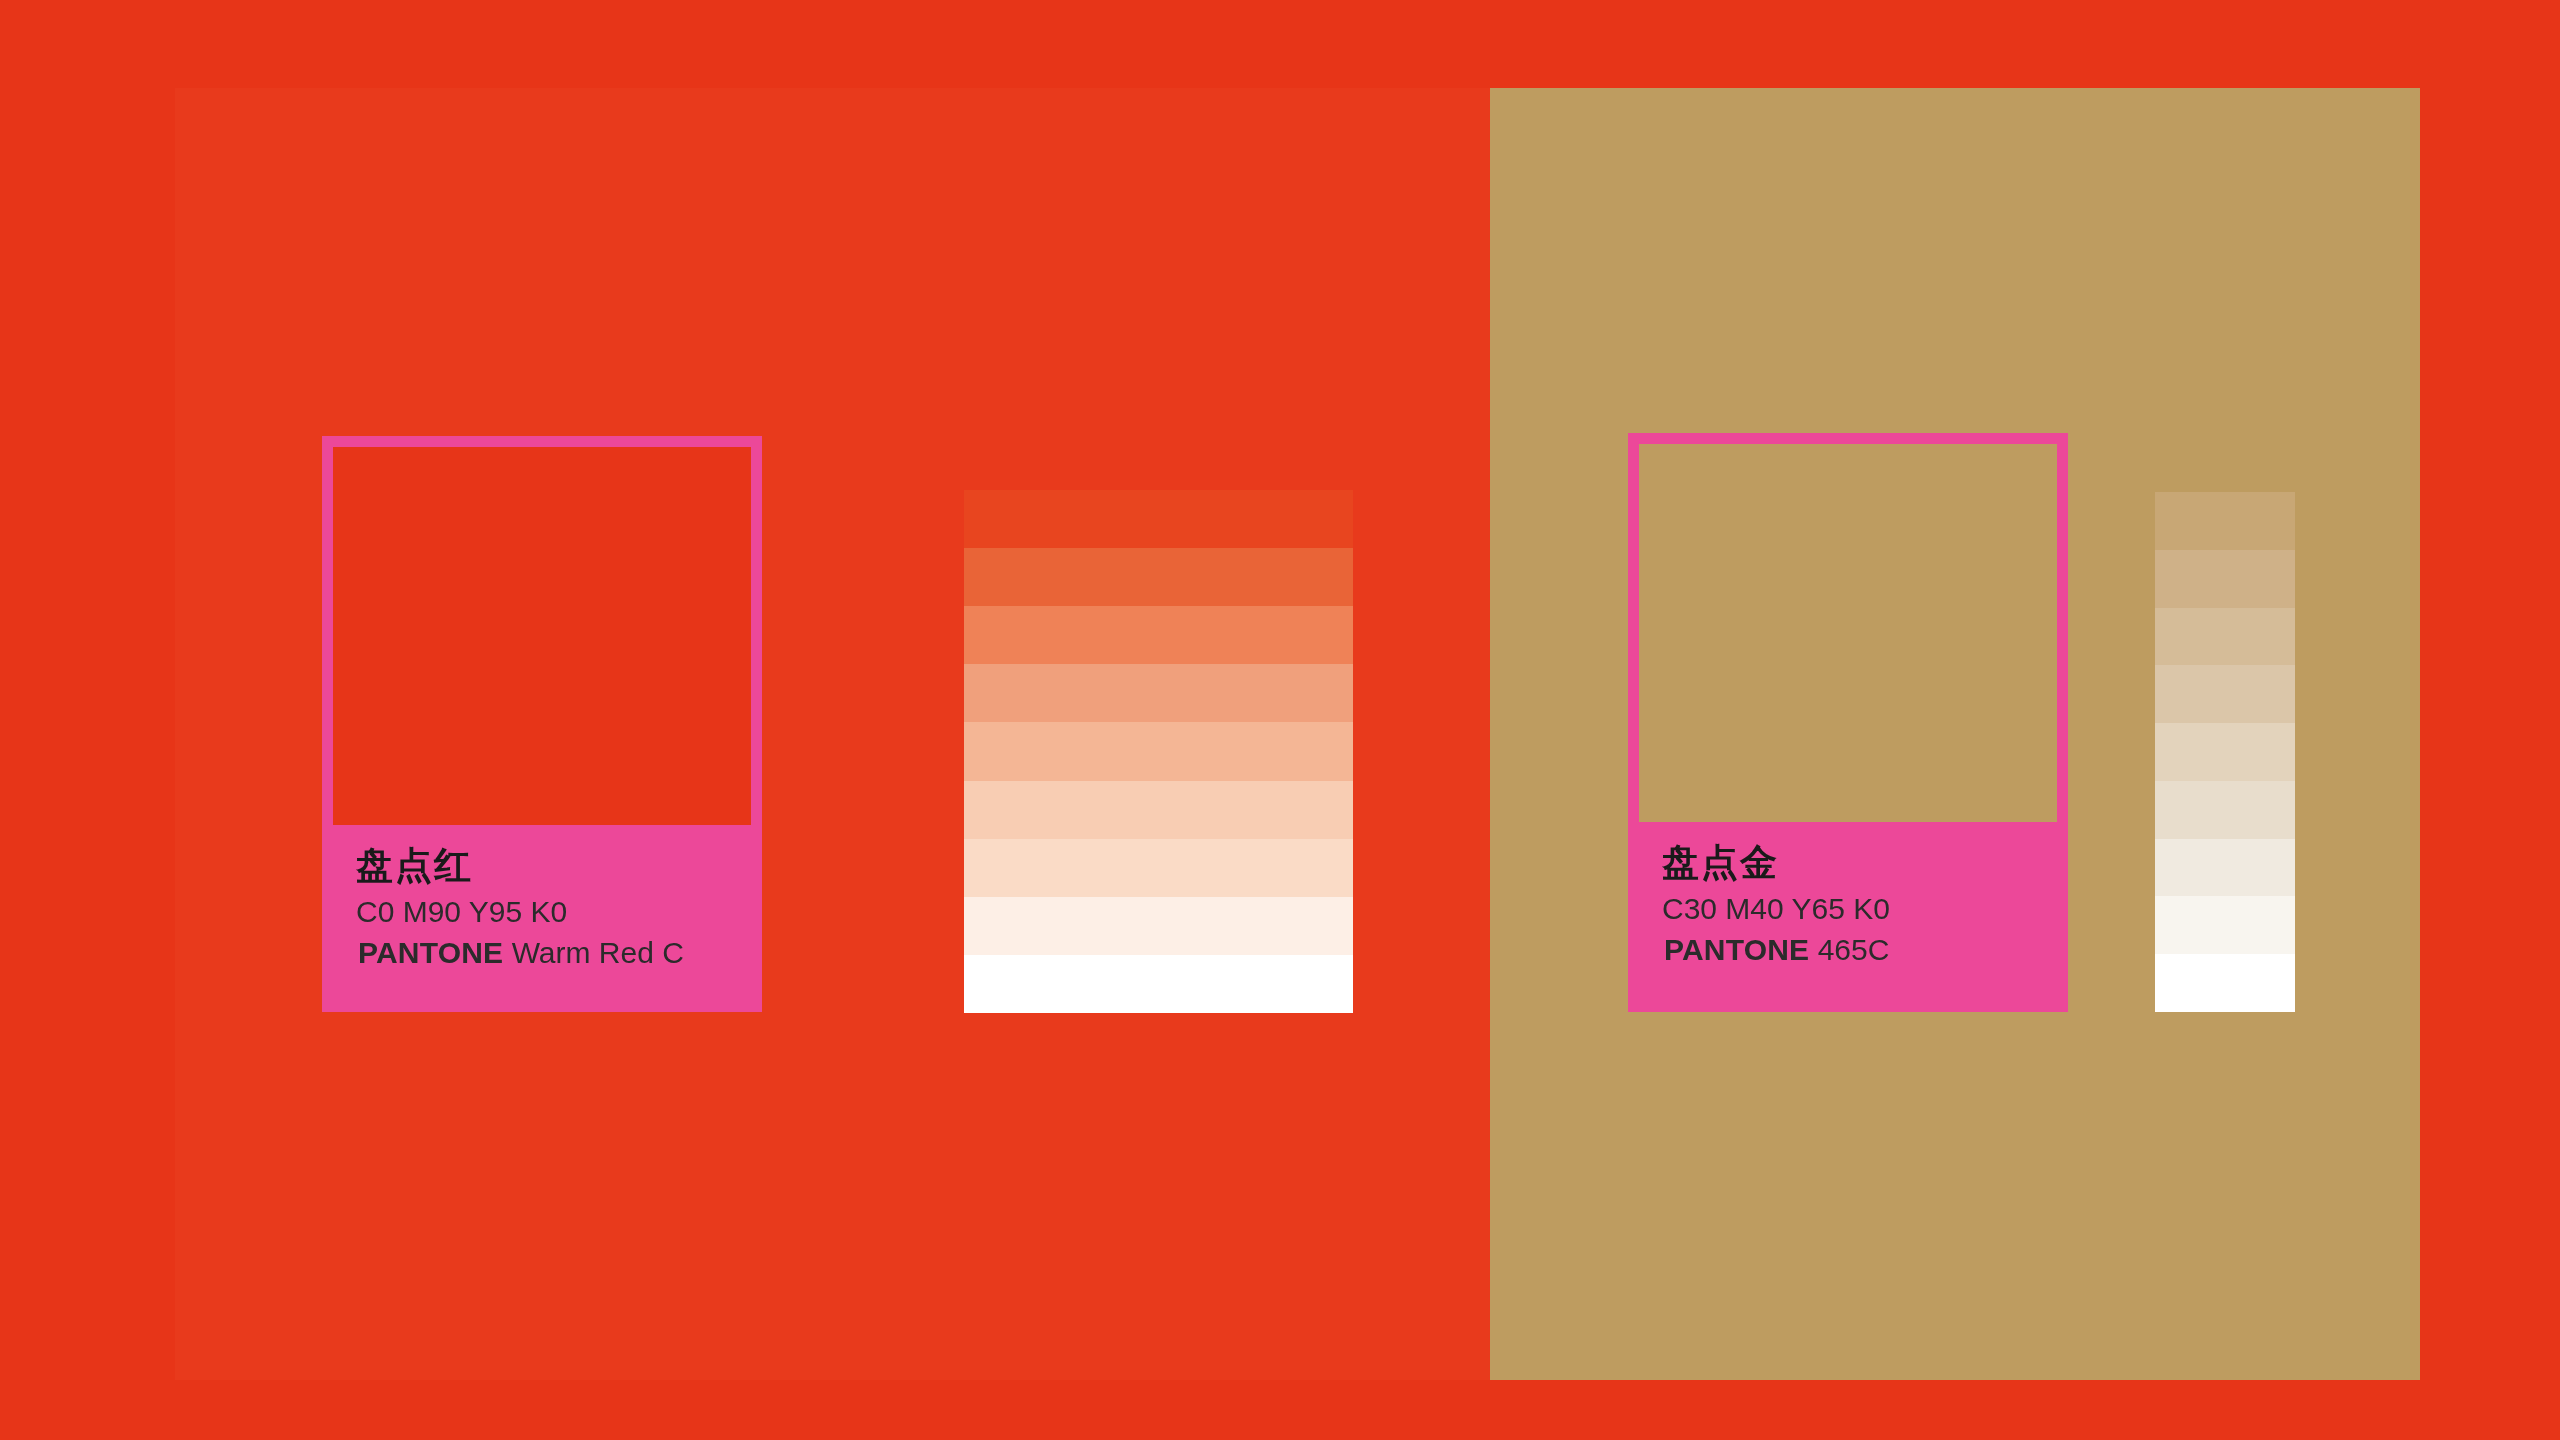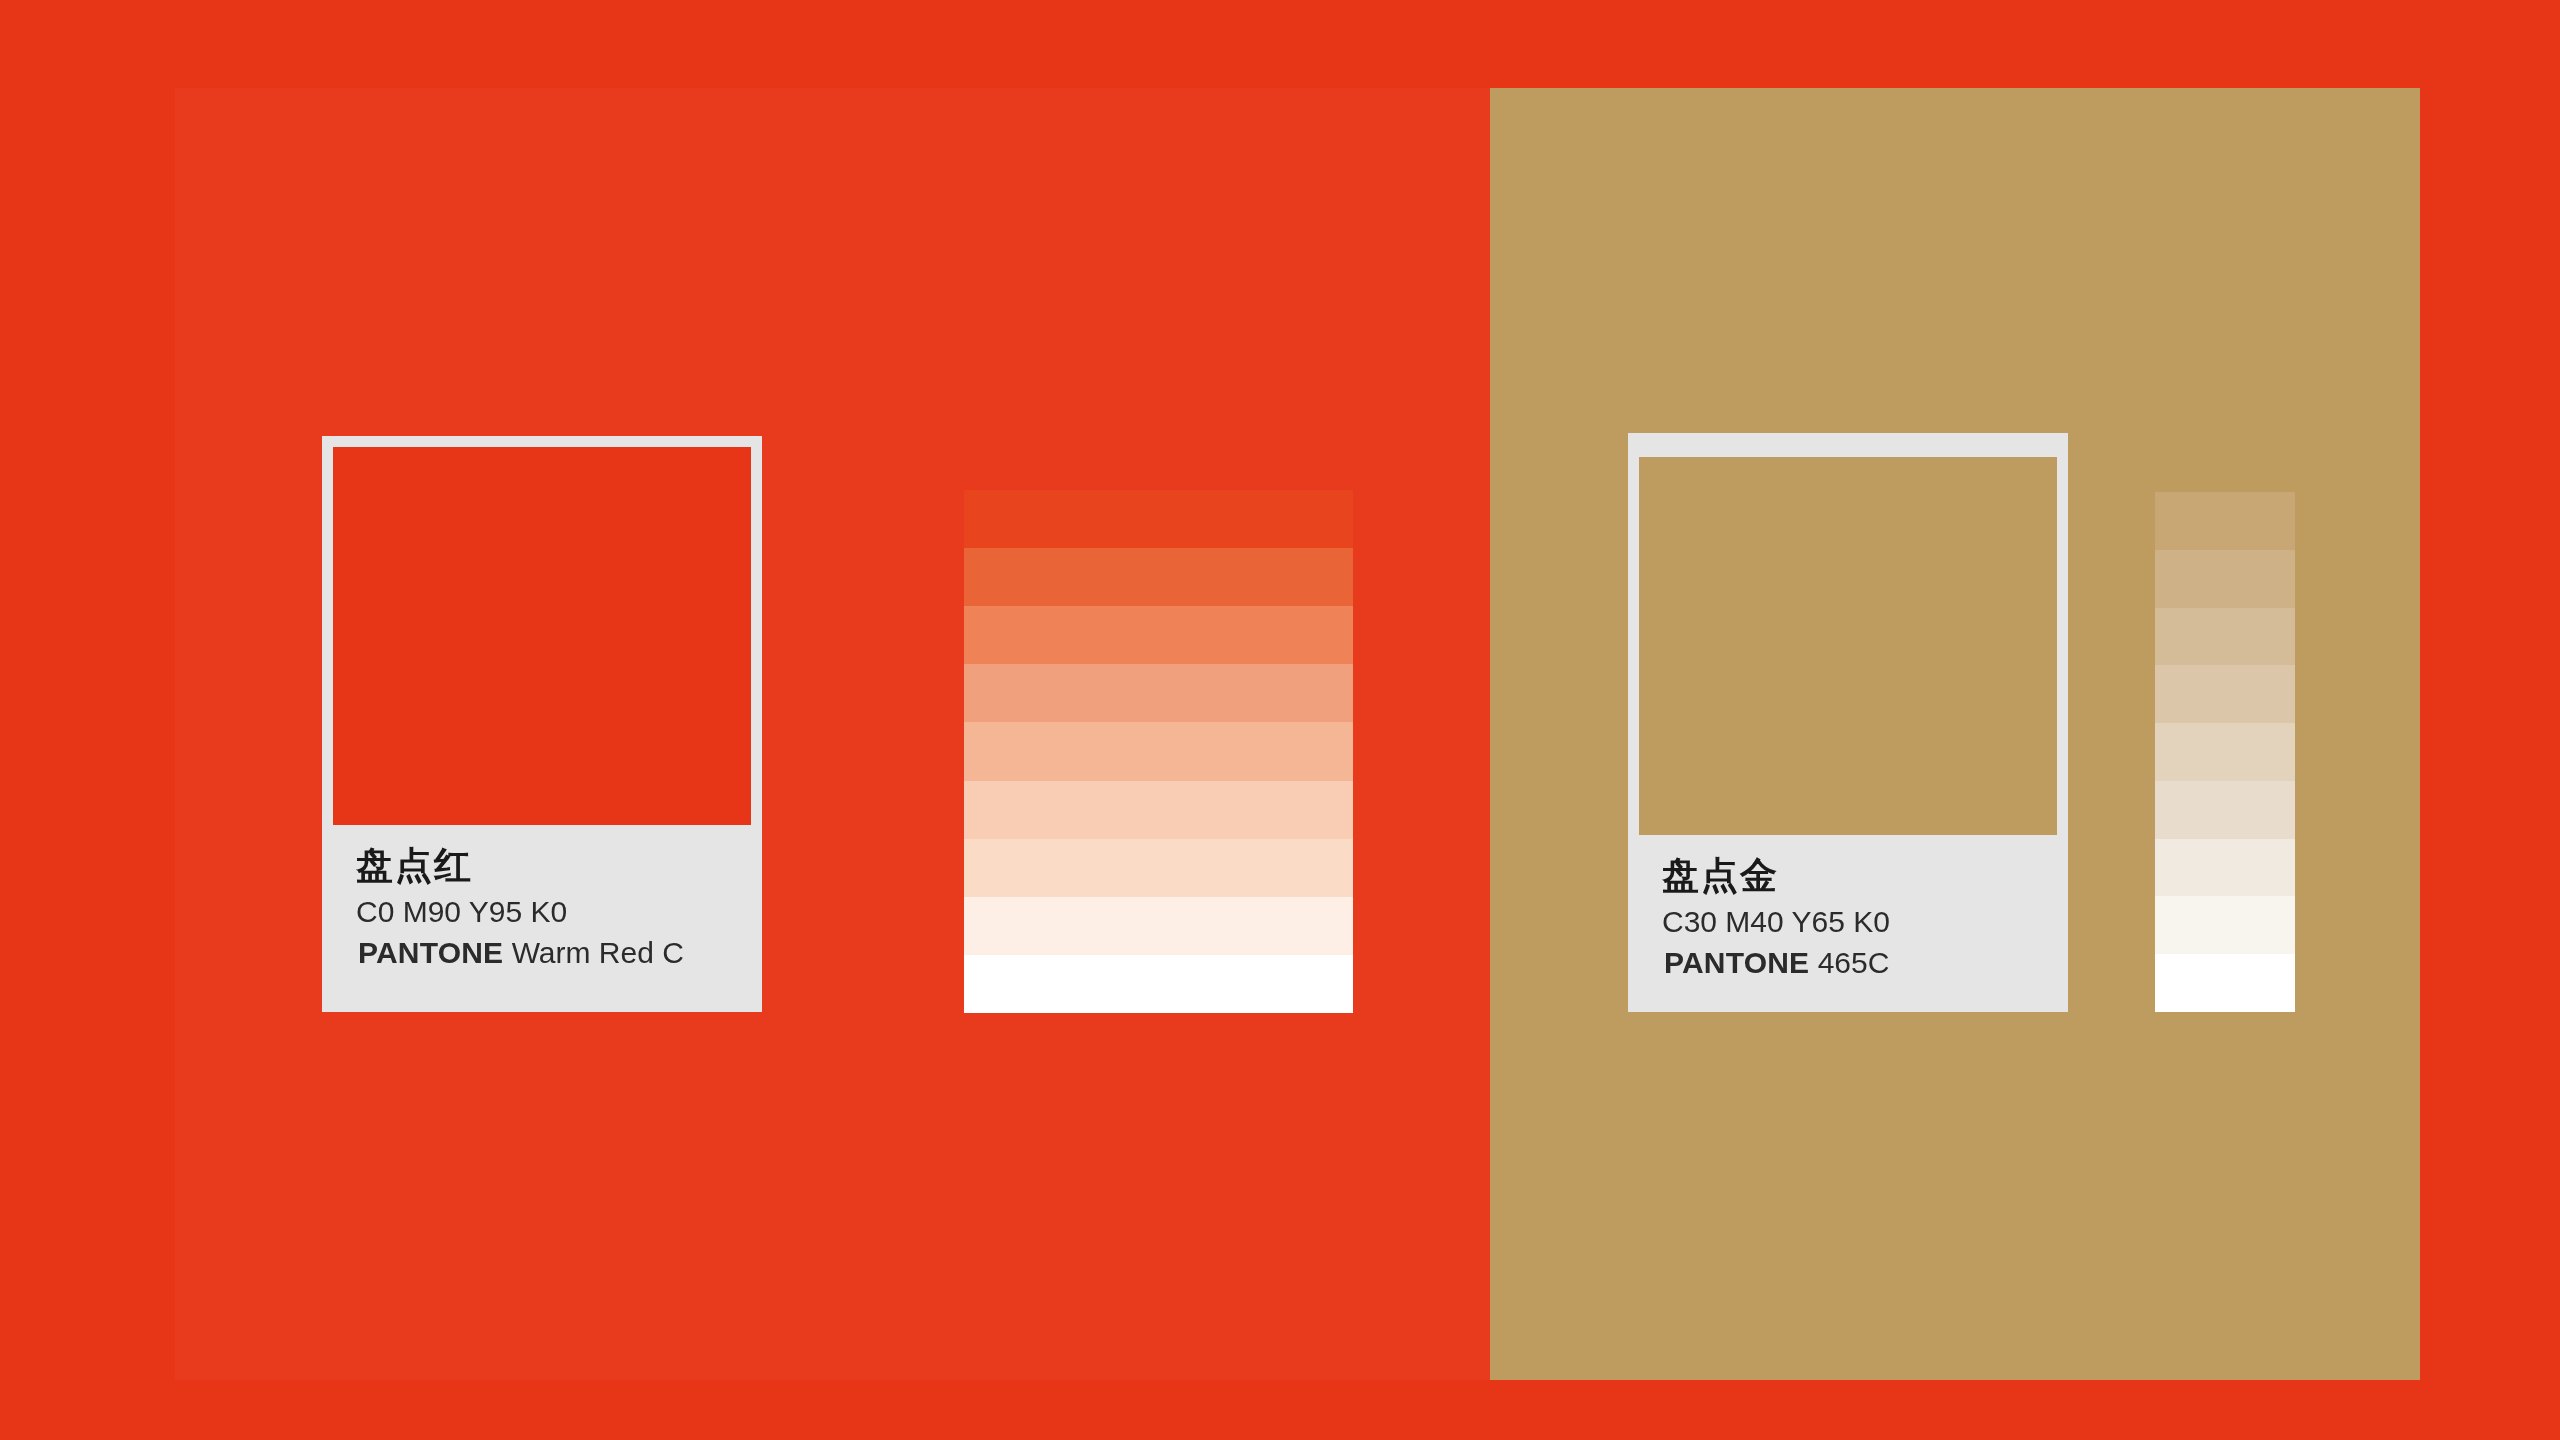--- a/index.html
+++ b/index.html
@@ -30,36 +30,36 @@
   }
   #panel-gold {
     left: 1490px;
     width: 930px;
     background: #BE9C60;
   }
 
   
   .pantone-card {
     position: absolute;
-    background: #e5e5e5;
+    background: #ec4899;
     box-sizing: border-box;
   }
   #card-red {
     left: 322px;
     top: 436px;
     width: 440px;
     height: 576px;
     padding: 11px 11px 0 11px;
   }
   #card-gold {
     left: 1628px;
     top: 433px;
     width: 440px;
     height: 579px;
-    padding: 24px 11px 0 11px;
+    padding: 11px 11px 0 11px;
   }
 
   .card-swatch {
     width: 100%;
     height: 378px;
   }
   #card-red .card-swatch { background: #E73518; }
   #card-gold .card-swatch { background: #BE9C60; }
 
   .card-info {

